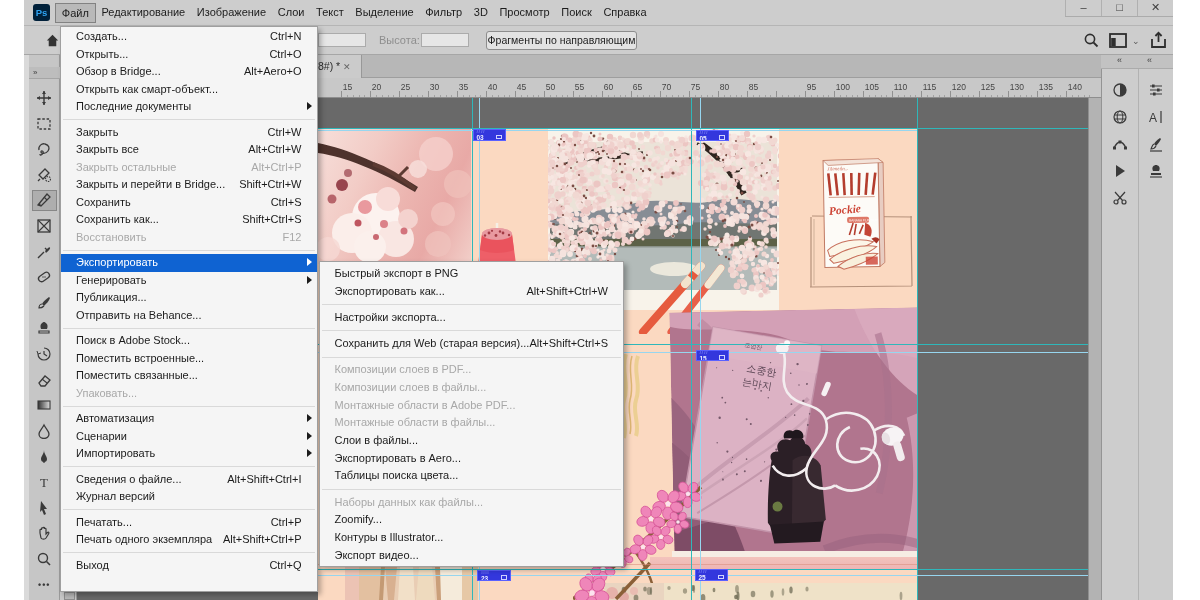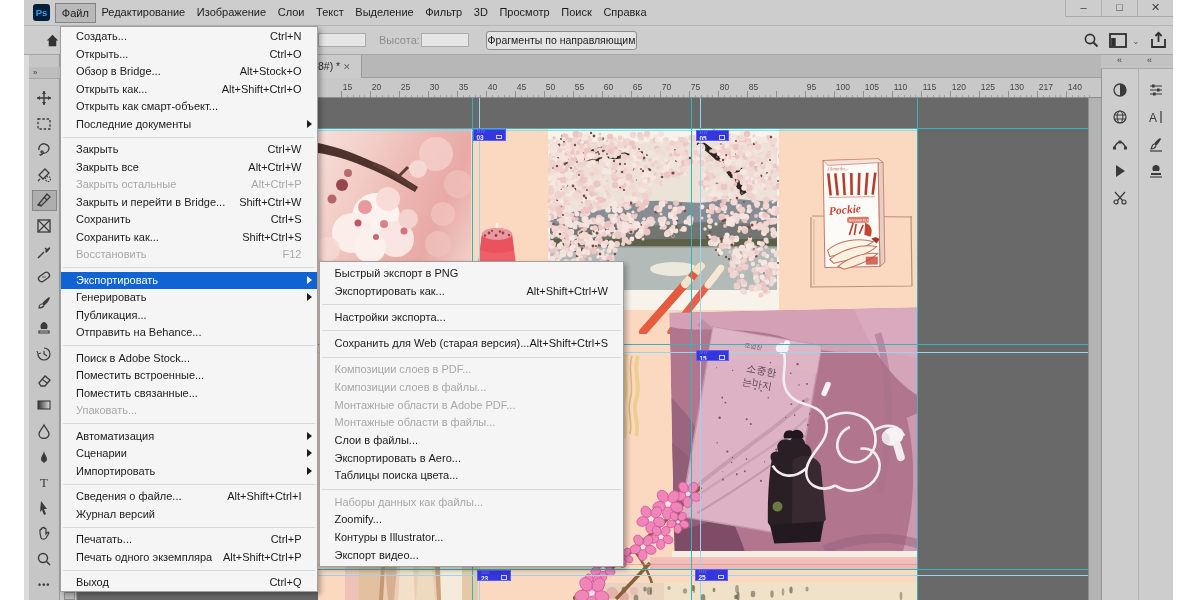--- a/index.html
+++ b/index.html
@@ -2457,21 +2457,21 @@
     <div style="position:absolute;left:925.0px;top:17px;width:1px;height:3px;background:#a2a2a2;"></div>
     <div style="position:absolute;left:930.8px;top:17px;width:1px;height:3px;background:#a2a2a2;"></div>
     <div style="position:absolute;left:936.6px;top:17px;width:1px;height:3px;background:#a2a2a2;"></div>
     <div style="position:absolute;left:942.4px;top:17px;width:1px;height:3px;background:#a2a2a2;"></div>
     <div class="glabel" style="left:949.7px;top:4px;">130</div>
     <div style="position:absolute;left:948.2px;top:13px;width:1px;height:7px;background:#909090;"></div>
     <div style="position:absolute;left:954.0px;top:17px;width:1px;height:3px;background:#a2a2a2;"></div>
     <div style="position:absolute;left:959.8px;top:17px;width:1px;height:3px;background:#a2a2a2;"></div>
     <div style="position:absolute;left:965.6px;top:17px;width:1px;height:3px;background:#a2a2a2;"></div>
     <div style="position:absolute;left:971.4px;top:17px;width:1px;height:3px;background:#a2a2a2;"></div>
-    <div class="glabel" style="left:978.7px;top:4px;">217</div>
+    <div class="glabel" style="left:978.7px;top:4px;">135</div>
     <div style="position:absolute;left:977.2px;top:13px;width:1px;height:7px;background:#909090;"></div>
     <div style="position:absolute;left:983.0px;top:17px;width:1px;height:3px;background:#a2a2a2;"></div>
     <div style="position:absolute;left:988.8px;top:17px;width:1px;height:3px;background:#a2a2a2;"></div>
     <div style="position:absolute;left:994.6px;top:17px;width:1px;height:3px;background:#a2a2a2;"></div>
     <div style="position:absolute;left:1000.4px;top:17px;width:1px;height:3px;background:#a2a2a2;"></div>
     <div class="glabel" style="left:1007.7px;top:4px;">140</div>
     <div style="position:absolute;left:1006.2px;top:13px;width:1px;height:7px;background:#909090;"></div>
     <div style="position:absolute;left:1012.0px;top:17px;width:1px;height:3px;background:#a2a2a2;"></div>
     <div style="position:absolute;left:1017.8px;top:17px;width:1px;height:3px;background:#a2a2a2;"></div>
     <div style="position:absolute;left:1023.6px;top:17px;width:1px;height:3px;background:#a2a2a2;"></div>
@@ -2611,25 +2611,21 @@
     <div class="mi">
       <span class="lab">Создать...</span>
       <span class="sc">Ctrl+N</span>
     </div>
     <div class="mi">
       <span class="lab">Открыть...</span>
       <span class="sc">Ctrl+O</span>
     </div>
     <div class="mi">
       <span class="lab">Обзор в Bridge...</span>
-      <span class="sc">Alt+Stock+O</span>
-    </div>
-    <div class="mi">
-      <span class="lab">Открыть как...</span>
-      <span class="sc">Alt+Shift+Ctrl+O</span>
+      <span class="sc">Alt+Aero+O</span>
     </div>
     <div class="mi">
       <span class="lab">Открыть как смарт-объект...</span>
     </div>
     <div class="mi">
       <span class="lab">Последние документы</span>
       <span class="arr"></span>
     </div>
     <div class="msep"></div>
     <div class="mi">

